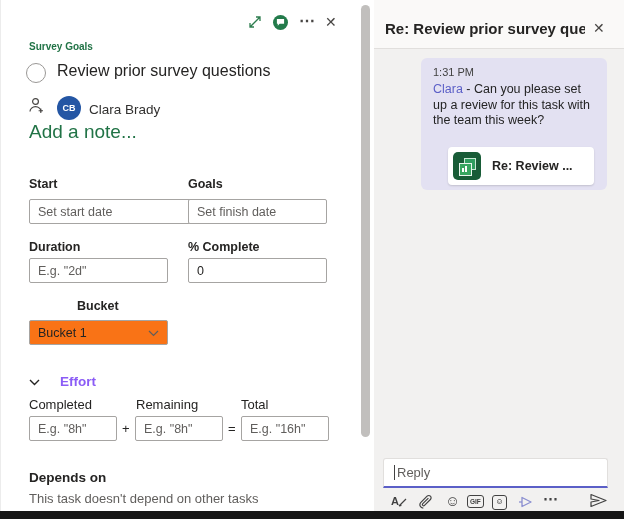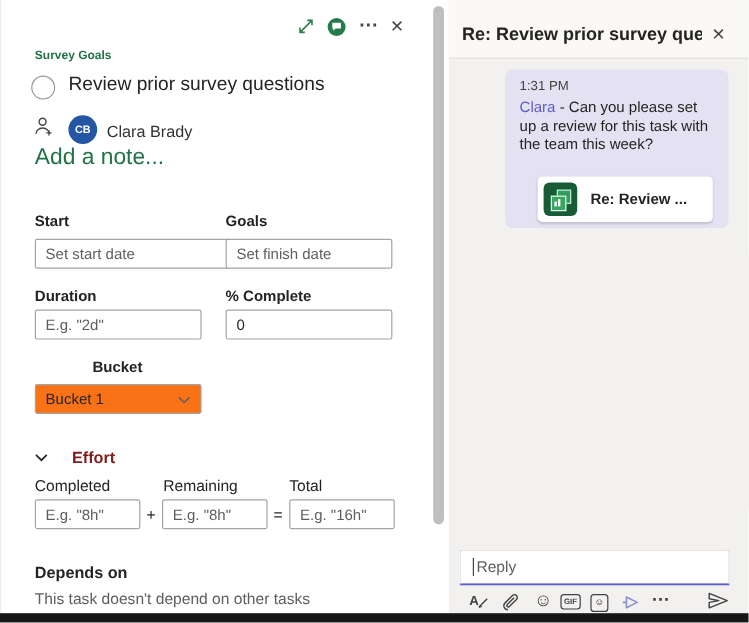--- a/index.html
+++ b/index.html
@@ -34,21 +34,21 @@
   .tb::placeholder{color:#605e5c;opacity:1;}
   #start-label{left:28px;top:177px;} #finish-label{left:187px;top:177px;}
   #start-input{left:28px;top:199px;width:164px;} #finish-input{left:187px;top:199px;width:139px;}
   #duration-label{left:28px;top:240px;} #pct-label{left:187px;top:240px;}
   #duration-input{left:28px;top:258px;width:139px;} #pct-input{left:187px;top:258px;width:139px;}
   #bucket-label{left:36px;top:299px;margin-left:40px;}
   #bucket-select{left:28px;top:320px;width:139px;height:25px;border:1px solid #a6a4a2;border-radius:2px;
                  box-sizing:border-box;display:flex;align-items:center;padding:0 8px;font-size:12.5px;color:#252423;cursor:pointer;background:#f97316;}
   #bucket-select .chev{margin-left:auto;}
   #effort-header{left:28px;top:372px;display:flex;align-items:center;gap:8px;cursor:pointer;}
-  #effort-label{font-size:13.5px;font-weight:bold;color:#7f1d1d;padding-left:12px;}
+  #effort-label{font-size:13.5px;font-weight:bold;color:#8b5cf6;padding-left:12px;}
   #completed-label{left:28px;top:397px;} #remaining-label{left:135px;top:397px;} #total-label{left:240px;top:397px;}
   #completed-input{left:28px;top:416px;width:88px;} #remaining-input{left:134px;top:416px;width:88px;} #total-input{left:240px;top:416px;width:88px;}
   .op{font-size:13px;color:#252423;}
   #plus-op{left:121px;top:421px;} #equals-op{left:227px;top:421px;}
   #depends-label{left:28px;top:470px;font-size:13.5px;font-weight:bold;color:#252423;}
   #depends-text{left:28px;top:491px;font-size:13px;color:#605e5c;}
 
   
   #scrollbar-track{left:358px;top:0;width:15px;height:511px;background:#fff;}
   #scrollbar-thumb{left:361px;top:5px;width:9px;height:432px;background:#c1bfbd;border-radius:5px;cursor:pointer;}

